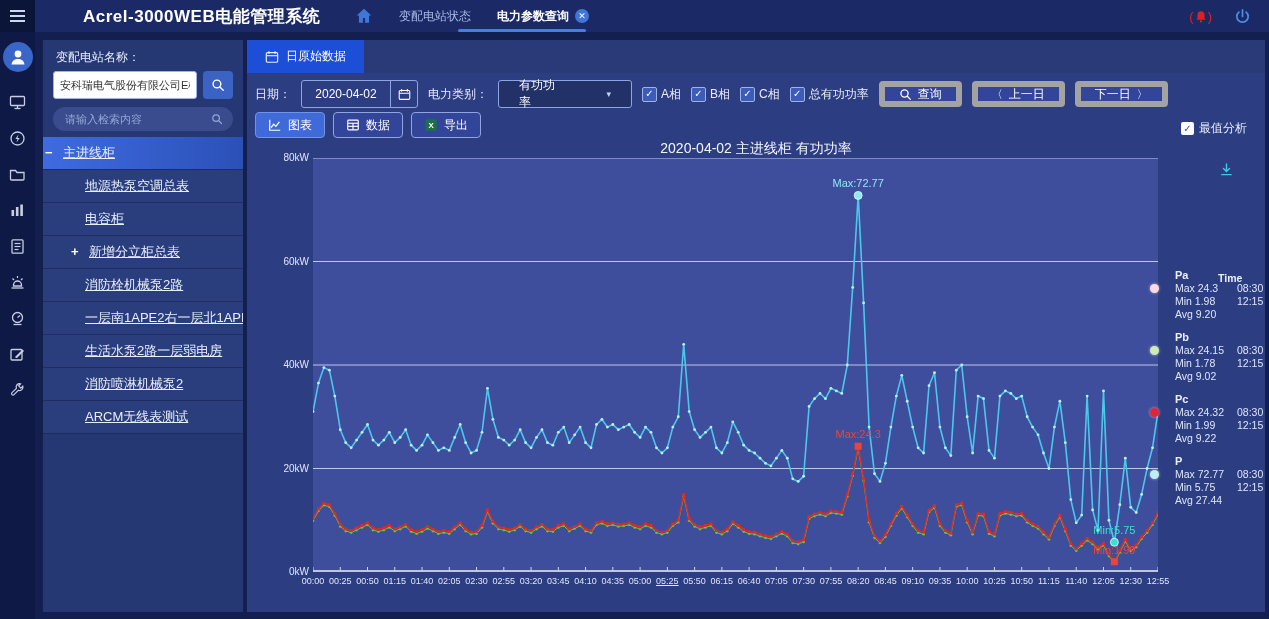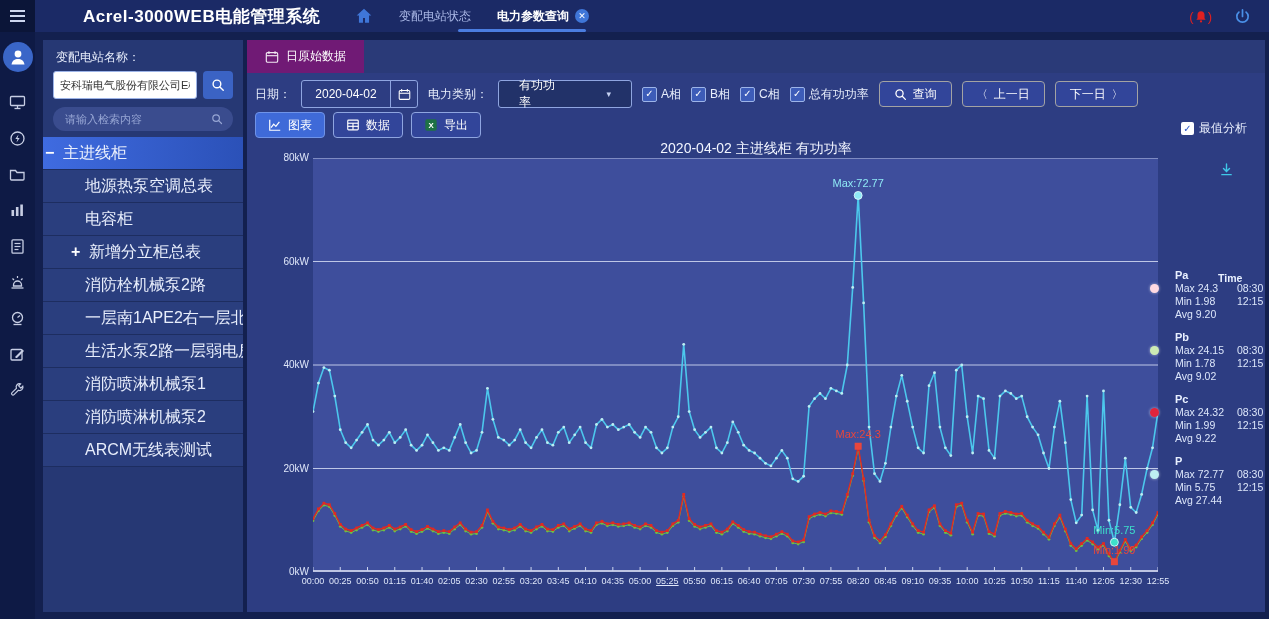--- a/index.html
+++ b/index.html
@@ -25,42 +25,42 @@
   
   .sidebar{position:absolute;left:43px;top:40px;width:200px;height:572px;background:#263874;}
   .station-label{font-size:12px;color:#e8eefc;padding:9px 0 5px 13px;}
   .station-row{display:flex;gap:6px;padding:0 10px;}
   .station-input{flex:1;height:26px;border:1px solid #9db4e8;border-radius:3px;background:#fff;color:#333;font-size:11px;padding:0 6px;min-width:0;font-family:inherit;}
   .station-search-btn{width:30px;height:28px;background:#3b63c4;border:none;border-radius:4px;display:flex;align-items:center;justify-content:center;cursor:pointer;}
   .search-pill{margin:8px 10px 6px 10px;height:24px;background:#3a4c8e;border-radius:12px;display:flex;align-items:center;padding:0 10px;}
   .search-pill input{flex:1;background:transparent;border:none;outline:none;color:#c6d2f2;font-size:11px;font-family:inherit;min-width:0;}
   .search-pill input::placeholder{color:#97a6d4;}
   #tree{list-style:none;margin:2px 0 0 0;padding:0;}
-  .tree-item{height:32px;line-height:32px;font-size:16px;color:#e8eefc;background:#2a3e7e;border-bottom:1px solid #1d2d60;cursor:pointer;white-space:nowrap;overflow:hidden;}
+  .tree-item{height:32px;line-height:32px;font-size:13px;color:#e8eefc;background:#2a3e7e;border-bottom:1px solid #1d2d60;cursor:pointer;white-space:nowrap;overflow:hidden;text-decoration:underline;}
   .tree-item.lvl0{padding-left:16px;}
   .tree-item.lvl1{padding-left:42px;}
   .tree-item.sel{background:linear-gradient(90deg,#3f6be0,#2b51b8);}
   .tree-item .exp{display:inline-block;width:14px;font-weight:bold;color:#fff;margin-right:4px;margin-left:-14px;}
   
   .main{position:absolute;left:247px;top:40px;width:1018px;height:572px;background:#2d3d82;}
   .viewtabs{position:absolute;left:0;top:0;width:100%;height:33px;background:#2a3a78;display:flex;}
   .vtab{height:33px;display:flex;align-items:center;gap:7px;padding:0 18px;font-size:12px;color:#8d9cd0;cursor:pointer;}
-  .vtab.active{background:#701a75;color:#fff;}
+  .vtab.active{background:#1d4ed8;color:#fff;}
   .vtab svg{opacity:.9;}
   .toolbar{position:absolute;left:8px;top:40px;right:8px;height:28px;display:flex;align-items:center;gap:10px;font-size:12px;}
   .tlabel{color:#e8eefc;white-space:nowrap;}
   .date-group{display:flex;align-items:center;height:26px;border:1px solid #8fa5e0;border-radius:3px;overflow:hidden;}
   .date-input{width:84px;height:24px;background:transparent;border:none;color:#fff;font-size:12px;text-align:center;outline:none;font-family:inherit;}
   .cal-btn{width:26px;height:26px;border-left:1px solid #8fa5e0;display:flex;align-items:center;justify-content:center;cursor:pointer;}
   .selectbox{display:flex;align-items:center;justify-content:space-between;width:92px;height:26px;border:1px solid #8fa5e0;border-radius:3px;padding:0 20px;cursor:pointer;background:#223269;gap:44px;}
   .selectbox .car{font-size:9px;color:#c6d2f2;}
   #phase-checks{display:flex;align-items:center;gap:10px;}
   .chk{display:flex;align-items:center;gap:4px;cursor:pointer;white-space:nowrap;color:#e8eefc;}
   .chk .box{width:13px;height:13px;border:1px solid #9db4e8;border-radius:2px;background:#3d5cb8;color:#fff;font-size:10px;line-height:12px;text-align:center;}
-  .tbtn{display:flex;align-items:center;gap:6px;height:26px;padding:0 14px;border:1px solid #a3a3a3;border-radius:4px;background:#32459a;color:#fff;font-size:12px;cursor:pointer;white-space:nowrap;}
+  .tbtn{display:flex;align-items:center;gap:6px;height:26px;padding:0 14px;border:6px solid #a3a3a3;border-radius:4px;background:#32459a;color:#fff;font-size:12px;cursor:pointer;white-space:nowrap;}
   .chev{font-size:11px;}
   .viewbtns{position:absolute;left:8px;top:72px;display:flex;gap:8px;}
   .vbtn{display:flex;align-items:center;gap:6px;height:26px;padding:0 12px;border:1px solid #8fa5e0;border-radius:4px;background:#32459a;color:#fff;font-size:12px;cursor:pointer;}
   .vbtn.active{background:#3f6ad8;border-color:#6f93e8;}
   .maxcheck{position:absolute;top:80px;right:18px;display:flex;align-items:center;gap:5px;font-size:12px;color:#e8eefc;cursor:pointer;}
   .maxcheck .box2{width:13px;height:13px;background:#fff;border-radius:2px;color:#2b57c8;font-size:10px;line-height:13px;text-align:center;font-weight:bold;}
   .chart-title{position:absolute;left:0;top:100px;width:100%;text-align:center;font-size:14px;color:#f2f5ff;}
   .download{position:absolute;left:972px;top:122px;cursor:pointer;}
   #plot-svg{position:absolute;left:66px;top:118px;background:#3e4e9c;}
   .ylab{position:absolute;width:52px;text-align:right;font-size:10px;color:#dfe7fa;}
@@ -181,21 +181,20 @@
         </svg>
     </div>
     <ul id="tree">
         <li class="tree-item lvl0 sel"><span class="exp">−</span><span>主进线柜</span></li>
         <li class="tree-item lvl1"><span>地源热泵空调总表</span></li>
         <li class="tree-item lvl1"><span>电容柜</span></li>
         <li class="tree-item lvl1"><span class="exp">+</span><span>新增分立柜总表</span></li>
         <li class="tree-item lvl1"><span>消防栓机械泵2路</span></li>
         <li class="tree-item lvl1"><span>一层南1APE2右一层北1APE1左</span></li>
         <li class="tree-item lvl1"><span>生活水泵2路一层弱电房</span></li>
-        <li class="tree-item lvl1"><span>消防喷淋机械泵1</span></li>
         <li class="tree-item lvl1"><span>消防喷淋机械泵2</span></li>
         <li class="tree-item lvl1"><span>ARCM无线表测试</span></li>
       </ul>
   </div>
 
   <div class="main">
     <div class="viewtabs">
       <div class="vtab active">
         <svg width="14" height="14" viewBox="0 0 16 16">
             <rect x="1.5" y="3" width="13" height="11" rx="1.5" stroke="#fff" stroke-width="1.3" fill="none"></rect>

